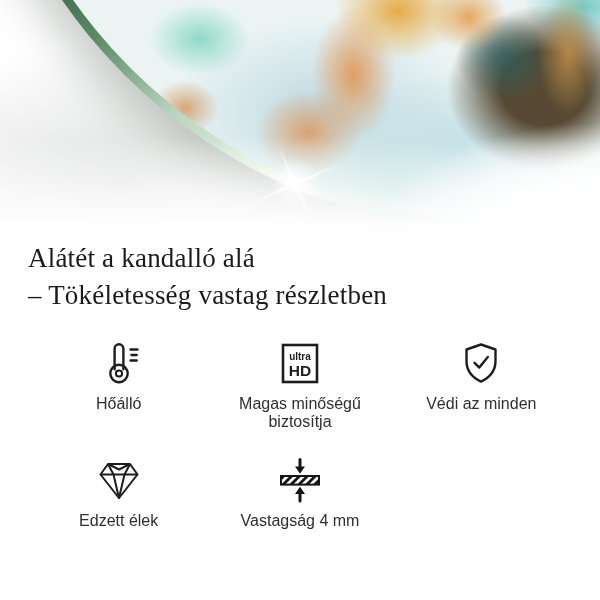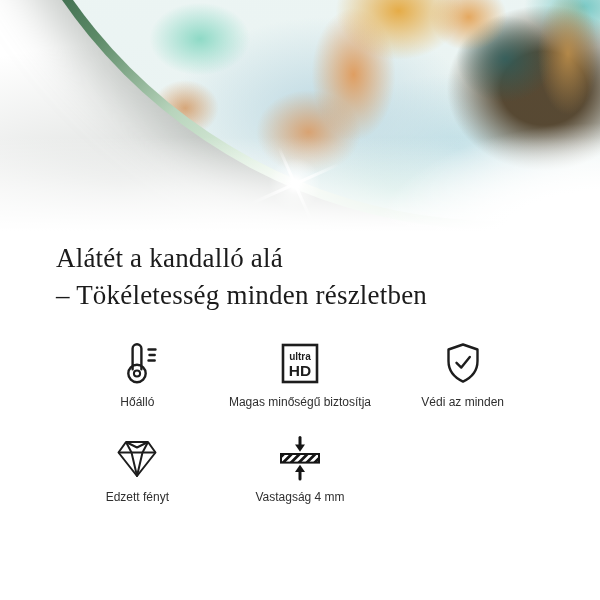--- a/index.html
+++ b/index.html
@@ -55,60 +55,60 @@
   .sparkle::after { content:""; position:absolute; top:50%; left:-6px; right:-6px; height:3px;
     transform:translateY(-50%);
     background:linear-gradient(90deg, rgba(255,255,255,0), #fff 45%, #fff 55%, rgba(255,255,255,0)); }
   .fade { position:absolute; inset:0;
     background:
       radial-gradient(320px 170px at 100% 104%, #ffffff 32%, rgba(255,255,255,0) 72%),
       linear-gradient(to bottom, rgba(255,255,255,0) 58%, rgba(255,255,255,0.62) 80%, #ffffff 98%);
   }
 
   
-  main { padding:0 56px; }
+  main { padding:0 28px; }
   h1 {
     margin-top:4px;
     font-family:"Liberation Serif", serif; font-weight:400;
     font-size:27px; line-height:37px; color:#1b1b1b; letter-spacing:0.2px;
   }
   .desc {
     margin-top:13px; max-width:524px;
     font-size:13px; line-height:25.5px; color:#3b3b3b;
   }
 
   
   .features {
     margin-top:26px;
     display:grid; grid-template-columns:repeat(3, 1fr);
     row-gap:26px; justify-items:center;
   }
   .feature { display:flex; flex-direction:column; align-items:center; }
   .ic { height:46px; display:flex; align-items:flex-start; justify-content:center; }
-  .feature .label { margin-top:9px; font-size:12px; color:#2f2f2f; text-align:center; }
+  .feature .label { margin-top:9px; font-size:16px; color:#2f2f2f; text-align:center; }
   svg { display:block; }
 </style>
 </head>
 <body>
 
 <div class="wrap">
 
   <div class="stage">
     <div class="plate-shadow"></div>
     <div class="plate">
       <div class="marble"></div>
     </div>
     <div class="sparkle"></div>
     <div class="fade"></div>
   </div>
 
   <main>
     <h1>
       <span>Alátét a kandalló alá</span><br>
-      <span>– Tökéletesség minden részletben</span>
+      <span>– Tökéletesség vastag részletben</span>
     </h1>
 
 
     <section class="features">
 
       <div class="feature">
         <span class="ic">
           <svg width="46" height="46" viewBox="0 0 46 46" fill="none" stroke="#1d1d1d" stroke-width="2.4" stroke-linecap="round">
             <circle cx="23" cy="33.5" r="8.7"></circle>
             <path d="M18.6 29.3 V8.6 a4.4 4.4 0 0 1 8.8 0 V29.3"></path>
@@ -142,21 +142,21 @@
 
       <div class="feature">
         <span class="ic">
           <svg width="46" height="46" viewBox="0 0 46 46" fill="none" stroke="#1d1d1d" stroke-width="2" stroke-linejoin="round">
             <path d="M12 7 H34 L41.5 17.5 L23 41 L4.5 17.5 Z"></path>
             <path d="M4.5 17.5 H41.5"></path>
             <path d="M12 7 L17.5 17.5 L23 41 L28.5 17.5 L34 7"></path>
             <path d="M12 7 L23 12.5 L34 7"></path>
           </svg>
         </span>
-        <span class="label">Edzett fényt</span>
+        <span class="label">Edzett élek</span>
       </div>
 
 
       <div class="feature">
         <span class="ic">
           <svg width="46" height="46" viewBox="0 0 46 46">
             <defs>
               <pattern id="hatchB" width="5.6" height="5.6" patternUnits="userSpaceOnUse" patternTransform="rotate(45)">
                 <rect width="2.8" height="5.6" fill="#151515"></rect>
               </pattern>

